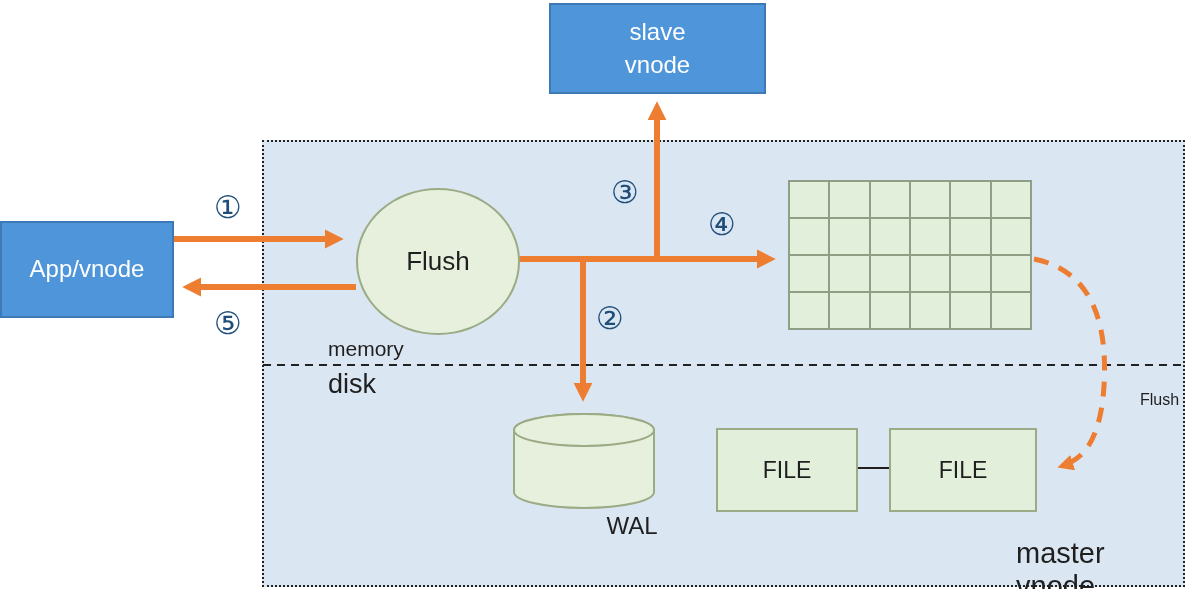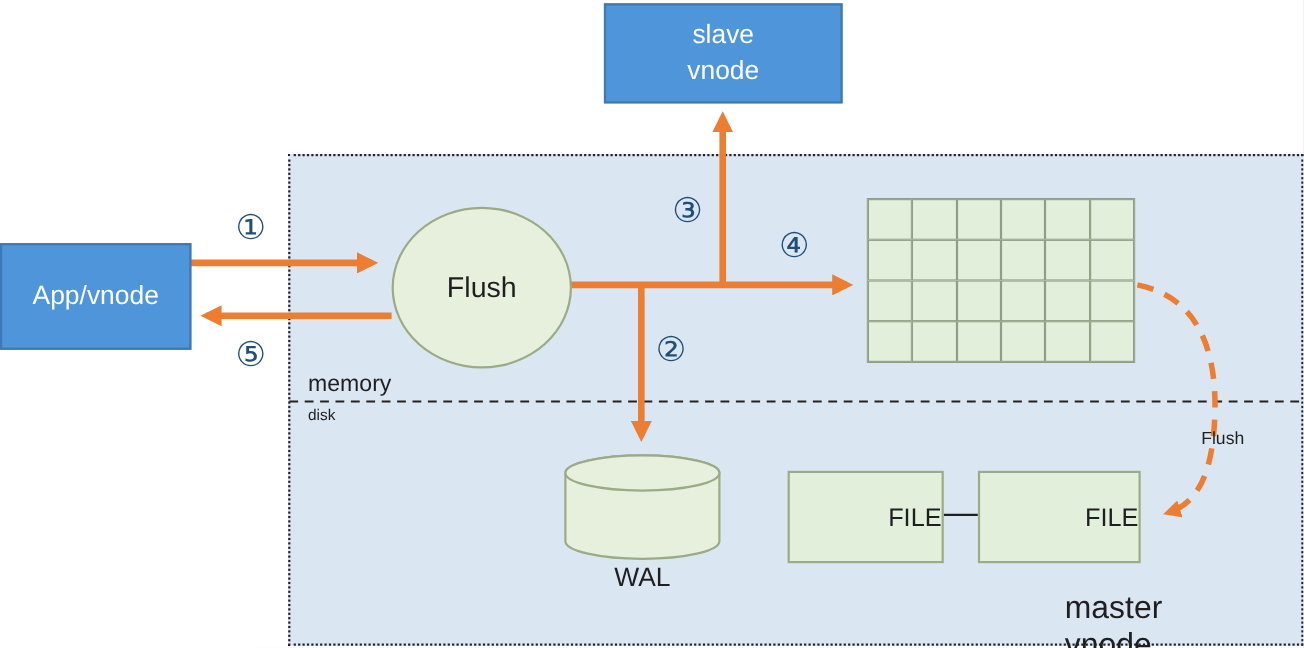--- a/index.html
+++ b/index.html
@@ -36,32 +36,32 @@
   }
   .mem-grid{
     left:788px;top:180px;width:244px;height:150px;
     display:grid;border:1px solid var(--grid-line);
     background:var(--grid-fill);z-index:3;box-sizing:border-box;
   }
   .mem-grid .cell{border:1px solid var(--grid-line);background:var(--grid-fill);}
   .cyl{left:511px;top:410px;width:146px;height:102px;z-index:3;}
   .file-box{
     background:var(--grid-fill);border:2px solid var(--shape-green-border);
-    display:flex;align-items:center;justify-content:flex-end;
+    display:flex;align-items:center;justify-content:center;
     font-size:23px;color:var(--text-dark);z-index:3;
   }
   .file1{left:716px;top:428px;width:138px;height:80px;}
   .file2{left:889px;top:428px;width:144px;height:80px;}
   
-  .lbl{color:var(--text-dark);z-index:4;}
+  .lbl{color:var(--text-dark);z-index:4;margin-left:48px;}
   .wal-lbl{left:519px;top:512px;width:130px;text-align:center;font-size:24px;}
   .master-lbl{left:968px;top:537px;width:170px;font-size:29px;}
   .flush-lbl{left:1092px;top:391px;font-size:16px;}
   .memory-lbl{left:280px;top:337px;font-size:21px;}
-  .disk-lbl{left:280px;top:369px;font-size:14px;}
+  .disk-lbl{left:280px;top:369px;font-size:27px;}
   
   .step{
     color:var(--step-navy);font-size:31px;width:40px;text-align:center;
     z-index:4;font-weight:400;
   }
   .s1{left:208px;top:189px;}
   .s5{left:208px;top:305px;}
   .s3{left:605px;top:174px;}
   .s4{left:702px;top:206px;}
   .s2{left:590px;top:300px;}

